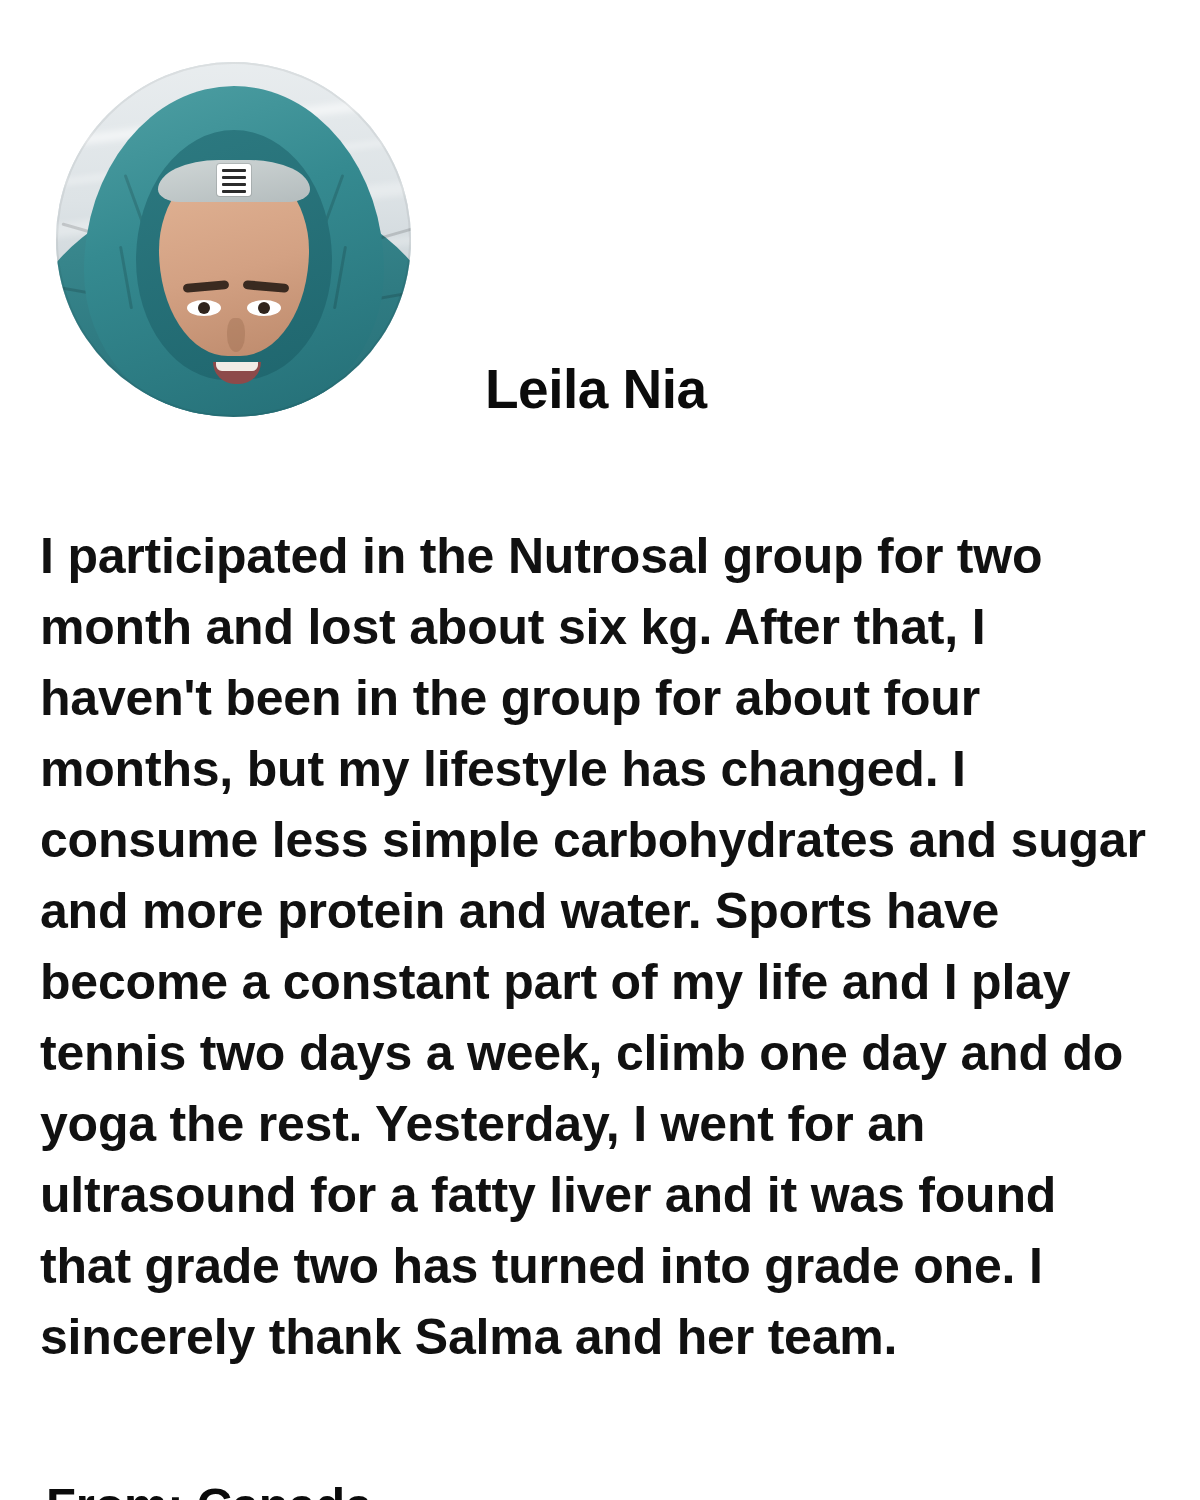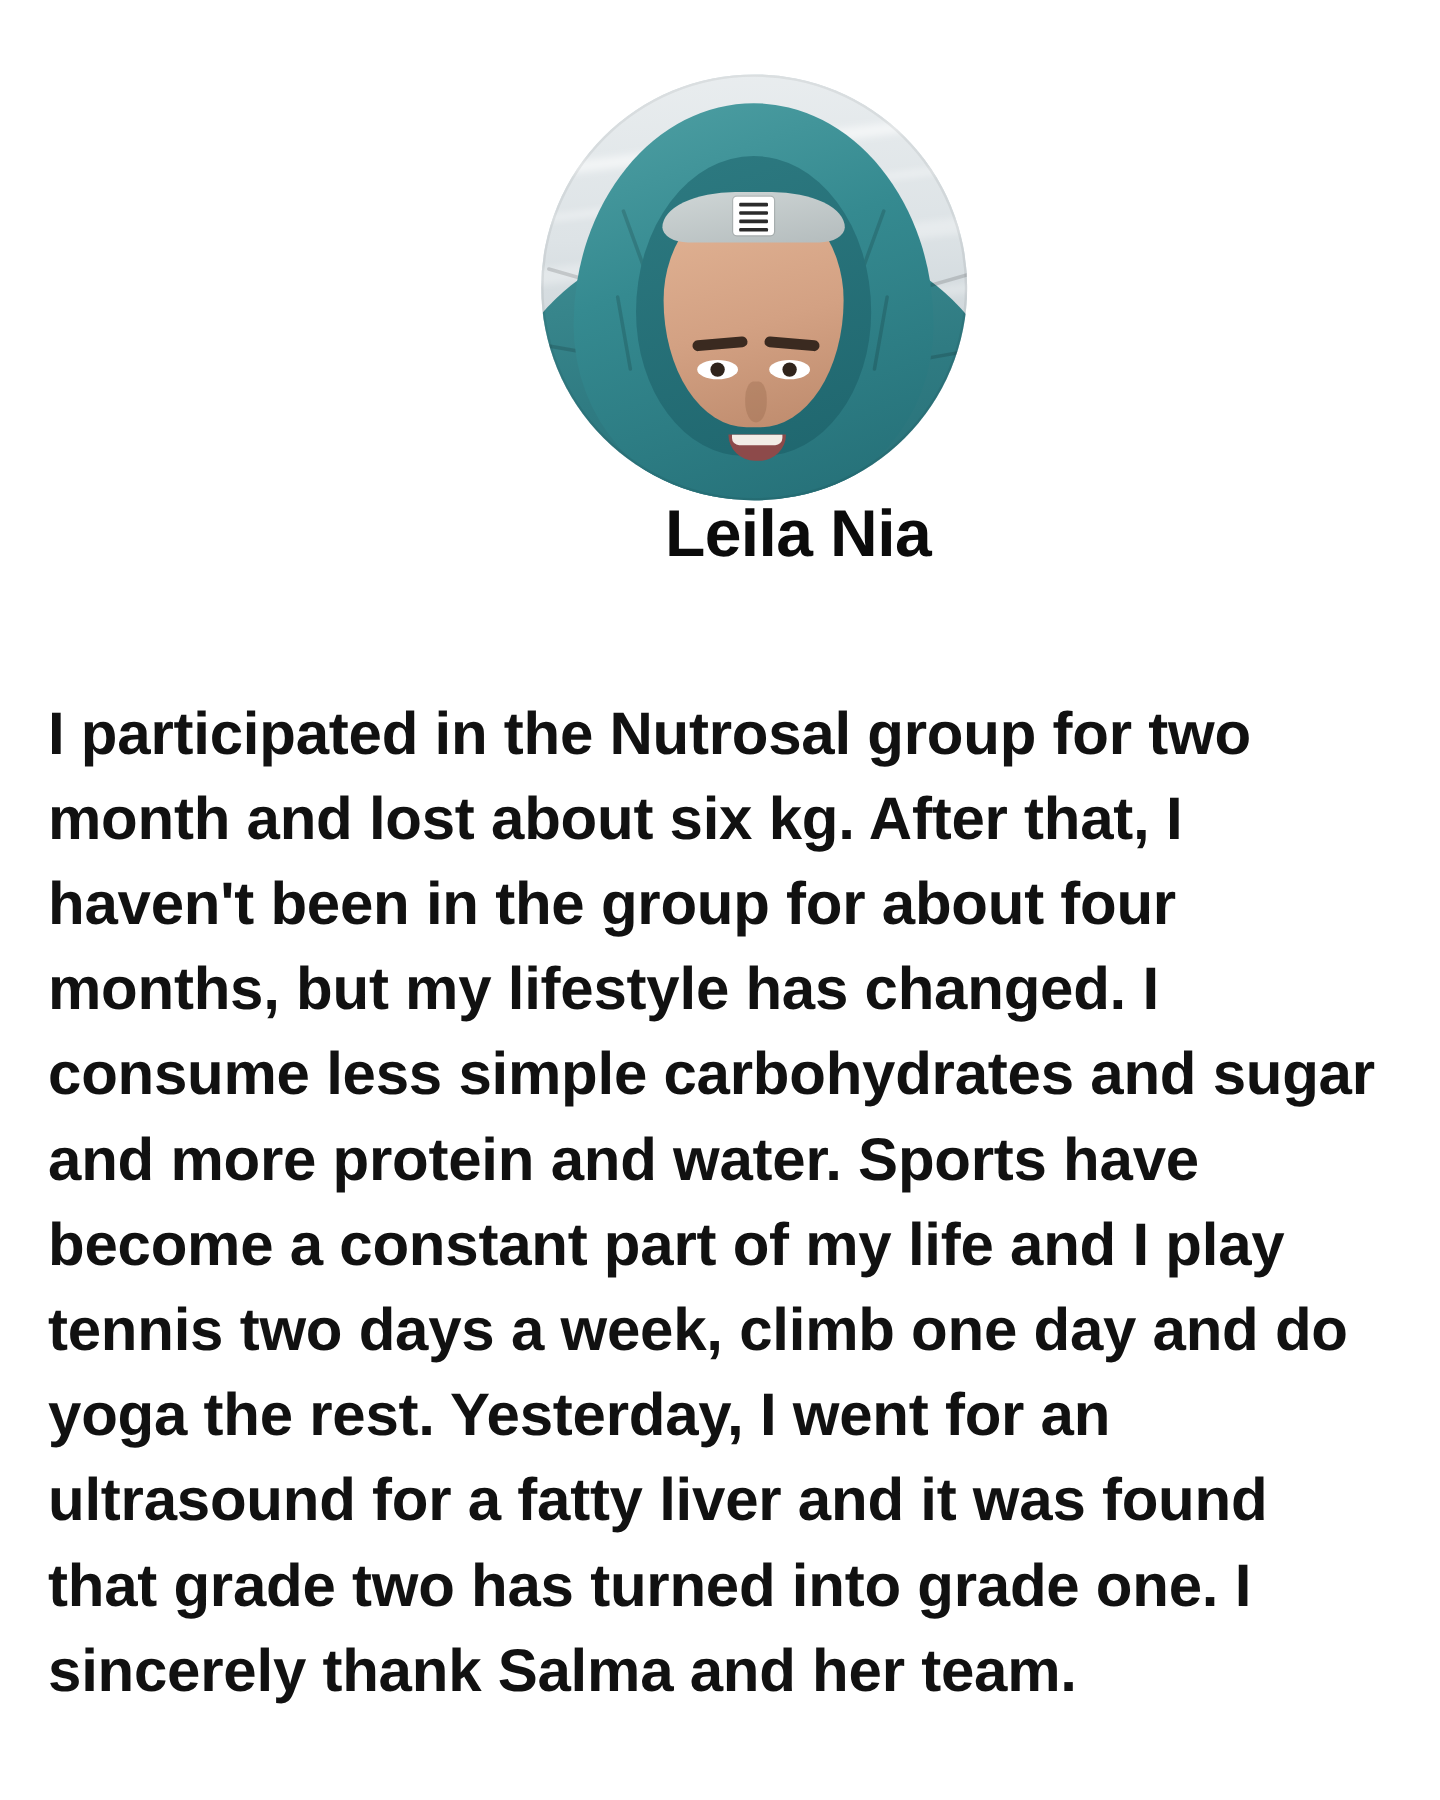--- a/index.html
+++ b/index.html
@@ -20,23 +20,22 @@
     width: 1200px;
     height: 1500px;
     box-sizing: border-box;
     padding: 0;
     background: #ffffff;
   }
 
   
   .header {
     display: flex;
-    align-items: center;
+    align-items: flex-end;
     padding: 62px 0 0 56px;
-    flex-direction: column;
   }
 
   .avatar {
     position: relative;
     width: 355px;
     height: 355px;
     border-radius: 50%;
     overflow: hidden;
     flex: 0 0 auto;
     background: #c9d3d7;

